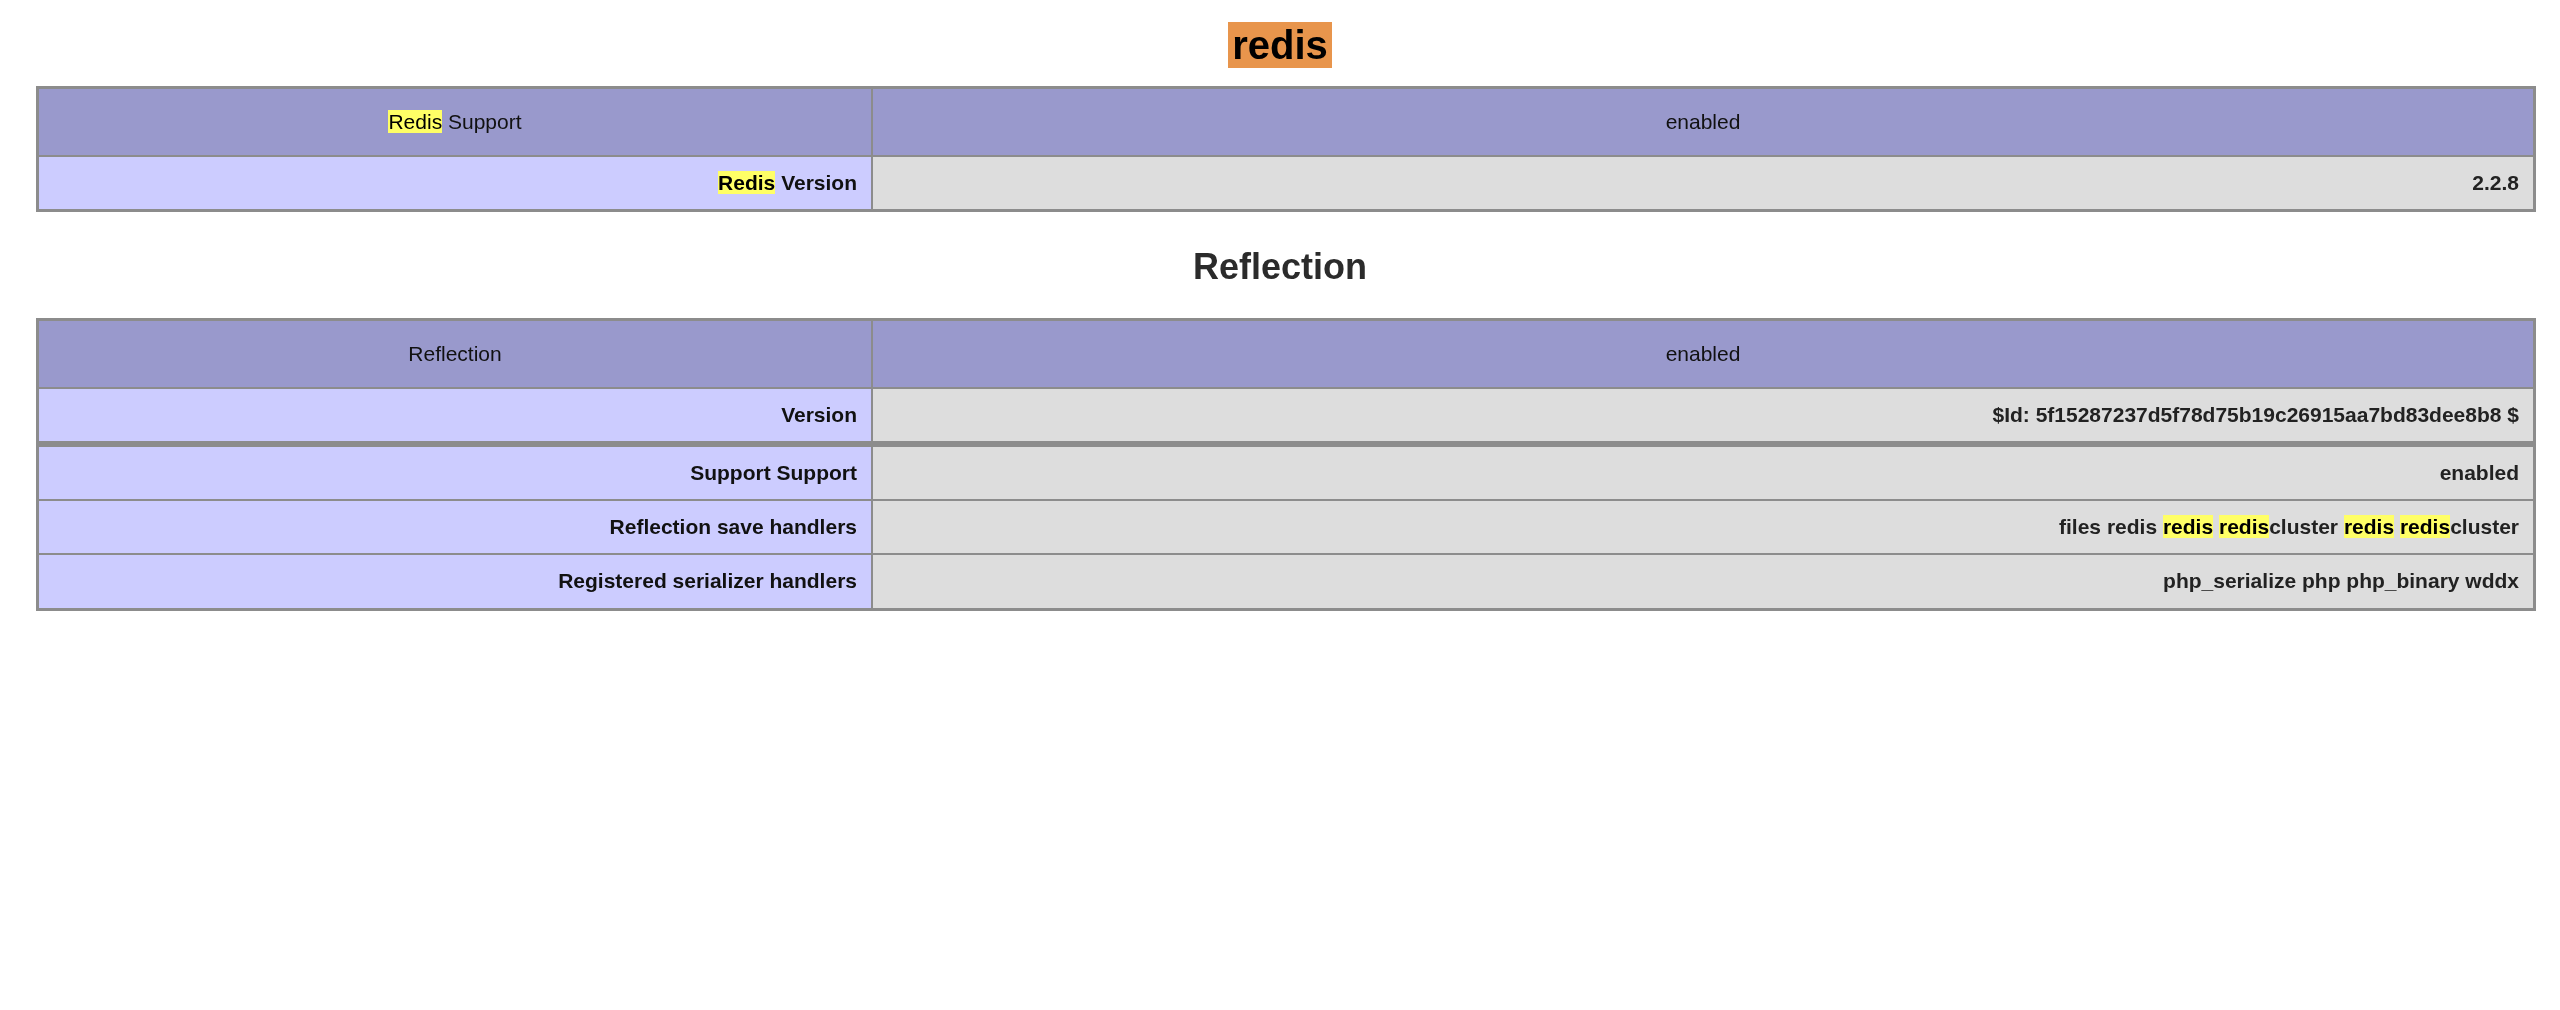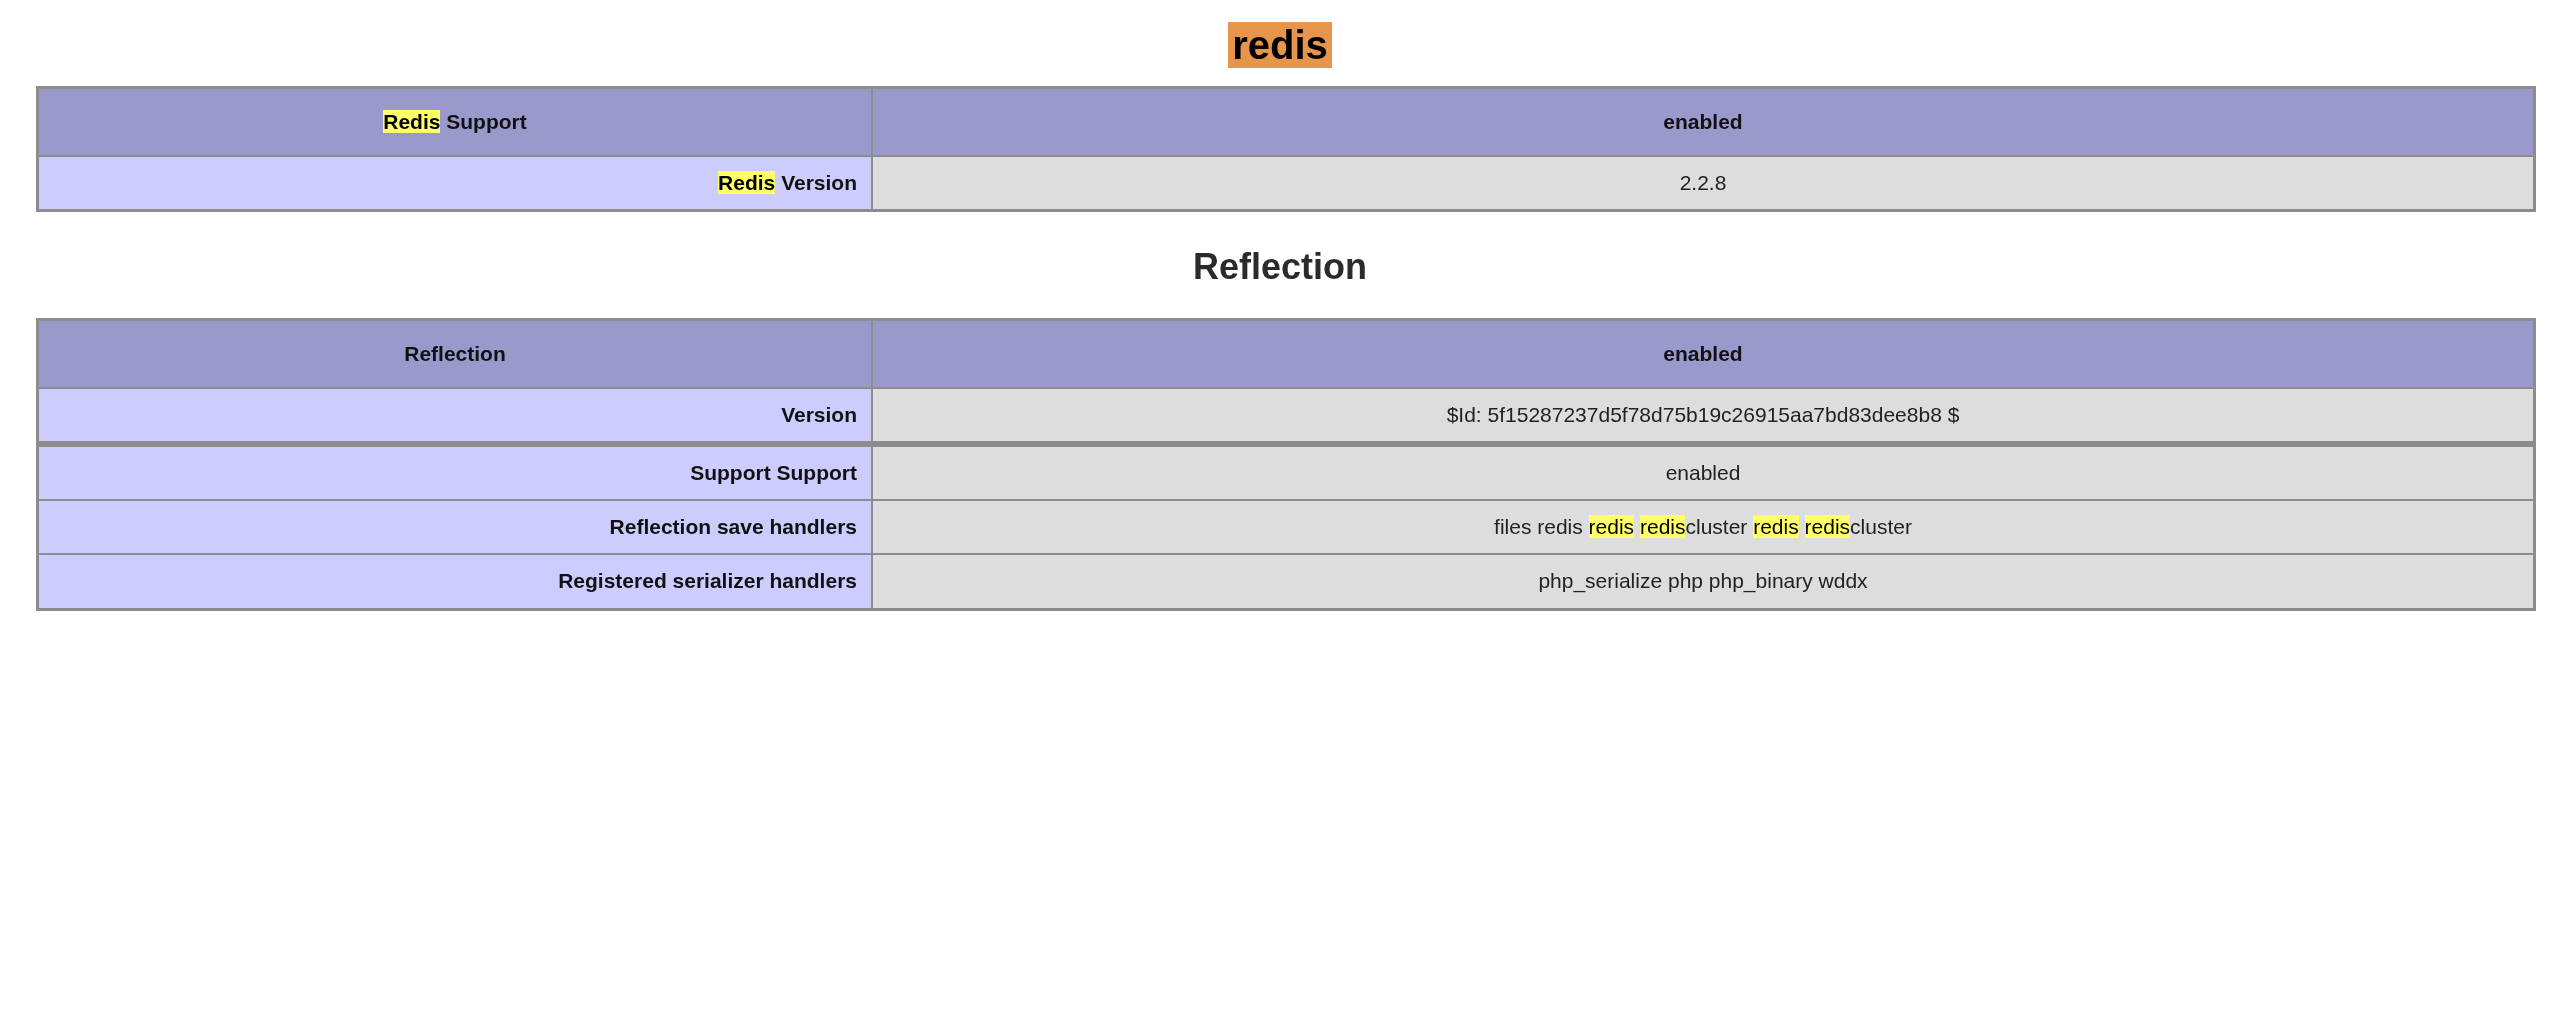--- a/index.html
+++ b/index.html
@@ -73,40 +73,40 @@
     line-height: 1.25;
     vertical-align: middle;
     word-break: break-word;
   }
   .col-name { width: 834px; }
   .col-value { width: auto; }
 
   
   tr.hrow td {
     background: #9999cc;
-    font-weight: bold;
+    font-weight: normal;
     color: #111111;
     text-align: center;
     height: 40px;
   }
   tr.hrow td.e,
   tr.hrow td.v { background: #9999cc; }
 
   
   td.e {
     background: #ccccff;
     font-weight: bold;
     color: #111111;
     text-align: right;
   }
   td.v {
     background: #dddddd;
-    font-weight: normal;
+    font-weight: bold;
     color: #222222;
-    text-align: center;
+    text-align: right;
   }
 </style>
 </head>
 <body>
 
 <div class="page">
   <div id="sections-root">
       <div class="h1"><span class="hl-active">redis</span></div>
       <table class="info-table">
         <colgroup>

